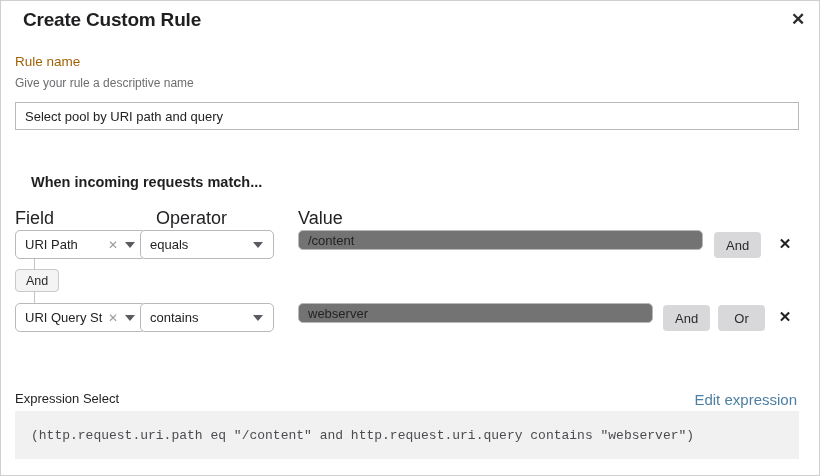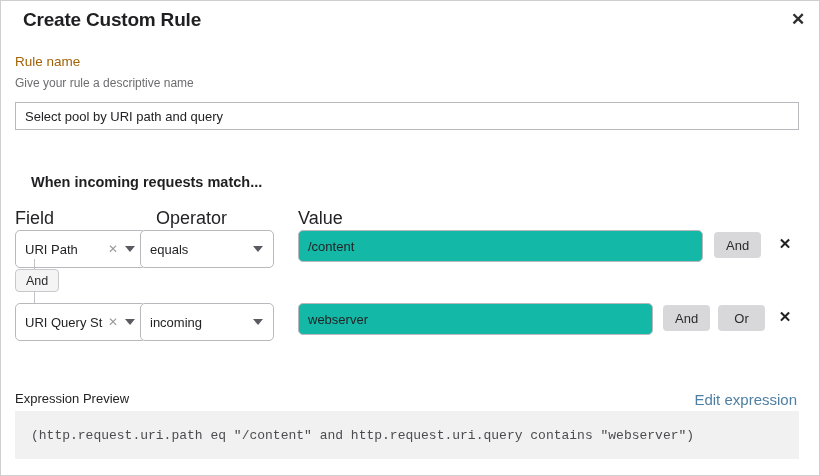--- a/index.html
+++ b/index.html
@@ -100,21 +100,21 @@
   .col-head.c3 { left: 297px; }
 
   
   .cond-row { position: absolute; left: 0; width: 820px; height: 30px; }
   .cond-row.r1 { top: 229px; }
   .cond-row.r2 { top: 302px; }
 
   .select-box {
     position: absolute;
     box-sizing: border-box;
-    height: 38px;
+    height: 29px;
     border: 1px solid #b9b9bd;
     border-radius: 5px;
     background: #fff;
     display: flex;
     align-items: center;
     cursor: pointer;
   }
   .select-box .sel-text {
     flex: 1;
     font-size: 13px;
@@ -138,24 +138,24 @@
     border-top: 6px solid #5a5a60;
     margin-right: 10px;
     margin-left: 2px;
   }
   .sel-field { left: 14px; width: 131px; }
   .sel-op    { left: 139px; width: 134px; }
 
   .value-input {
     position: absolute;
     box-sizing: border-box;
-    height: 32px;
+    height: 20px;
     border: 1px solid #b9b9bd;
     border-radius: 5px;
-    background: #14b8a6;
+    background: #737373;
     font-family: "Liberation Sans", sans-serif;
     font-size: 13px;
     color: #232326;
     padding: 0 9px;
     outline: none;
   }
   .val-1 { left: 297px; width: 405px; }
   .val-2 { left: 297px; width: 355px; }
 
   .logic-btn {
@@ -287,28 +287,28 @@
   <div class="connector-chip">And</div>
   <div class="connector-line conn-bot"></div>
 
   <div class="cond-row r2">
     <div class="select-box sel-field">
       <span class="sel-text">URI Query St...</span>
       <span class="clear-x">✕</span>
       <span class="caret"></span>
     </div>
     <div class="select-box sel-op">
-      <span class="sel-text">incoming</span>
+      <span class="sel-text">contains</span>
       <span class="caret"></span>
     </div>
     <input class="value-input val-2" type="text" value="webserver" style="">
     <button class="logic-btn" style="left:662px">And</button>
     <button class="logic-btn" style="left:717px">Or</button>
     <div class="row-x" style="left:773px">✕</div>
   </div>
 
-  <div class="expr-label">Expression Preview</div>
+  <div class="expr-label">Expression Select</div>
   <a class="edit-expr">Edit expression</a>
   <div class="expr-box">
     <span class="expr-text">(http.request.uri.path eq "/content" and http.request.uri.query contains "webserver")</span>
   </div>
 
 </div>
 
 </body></html>

